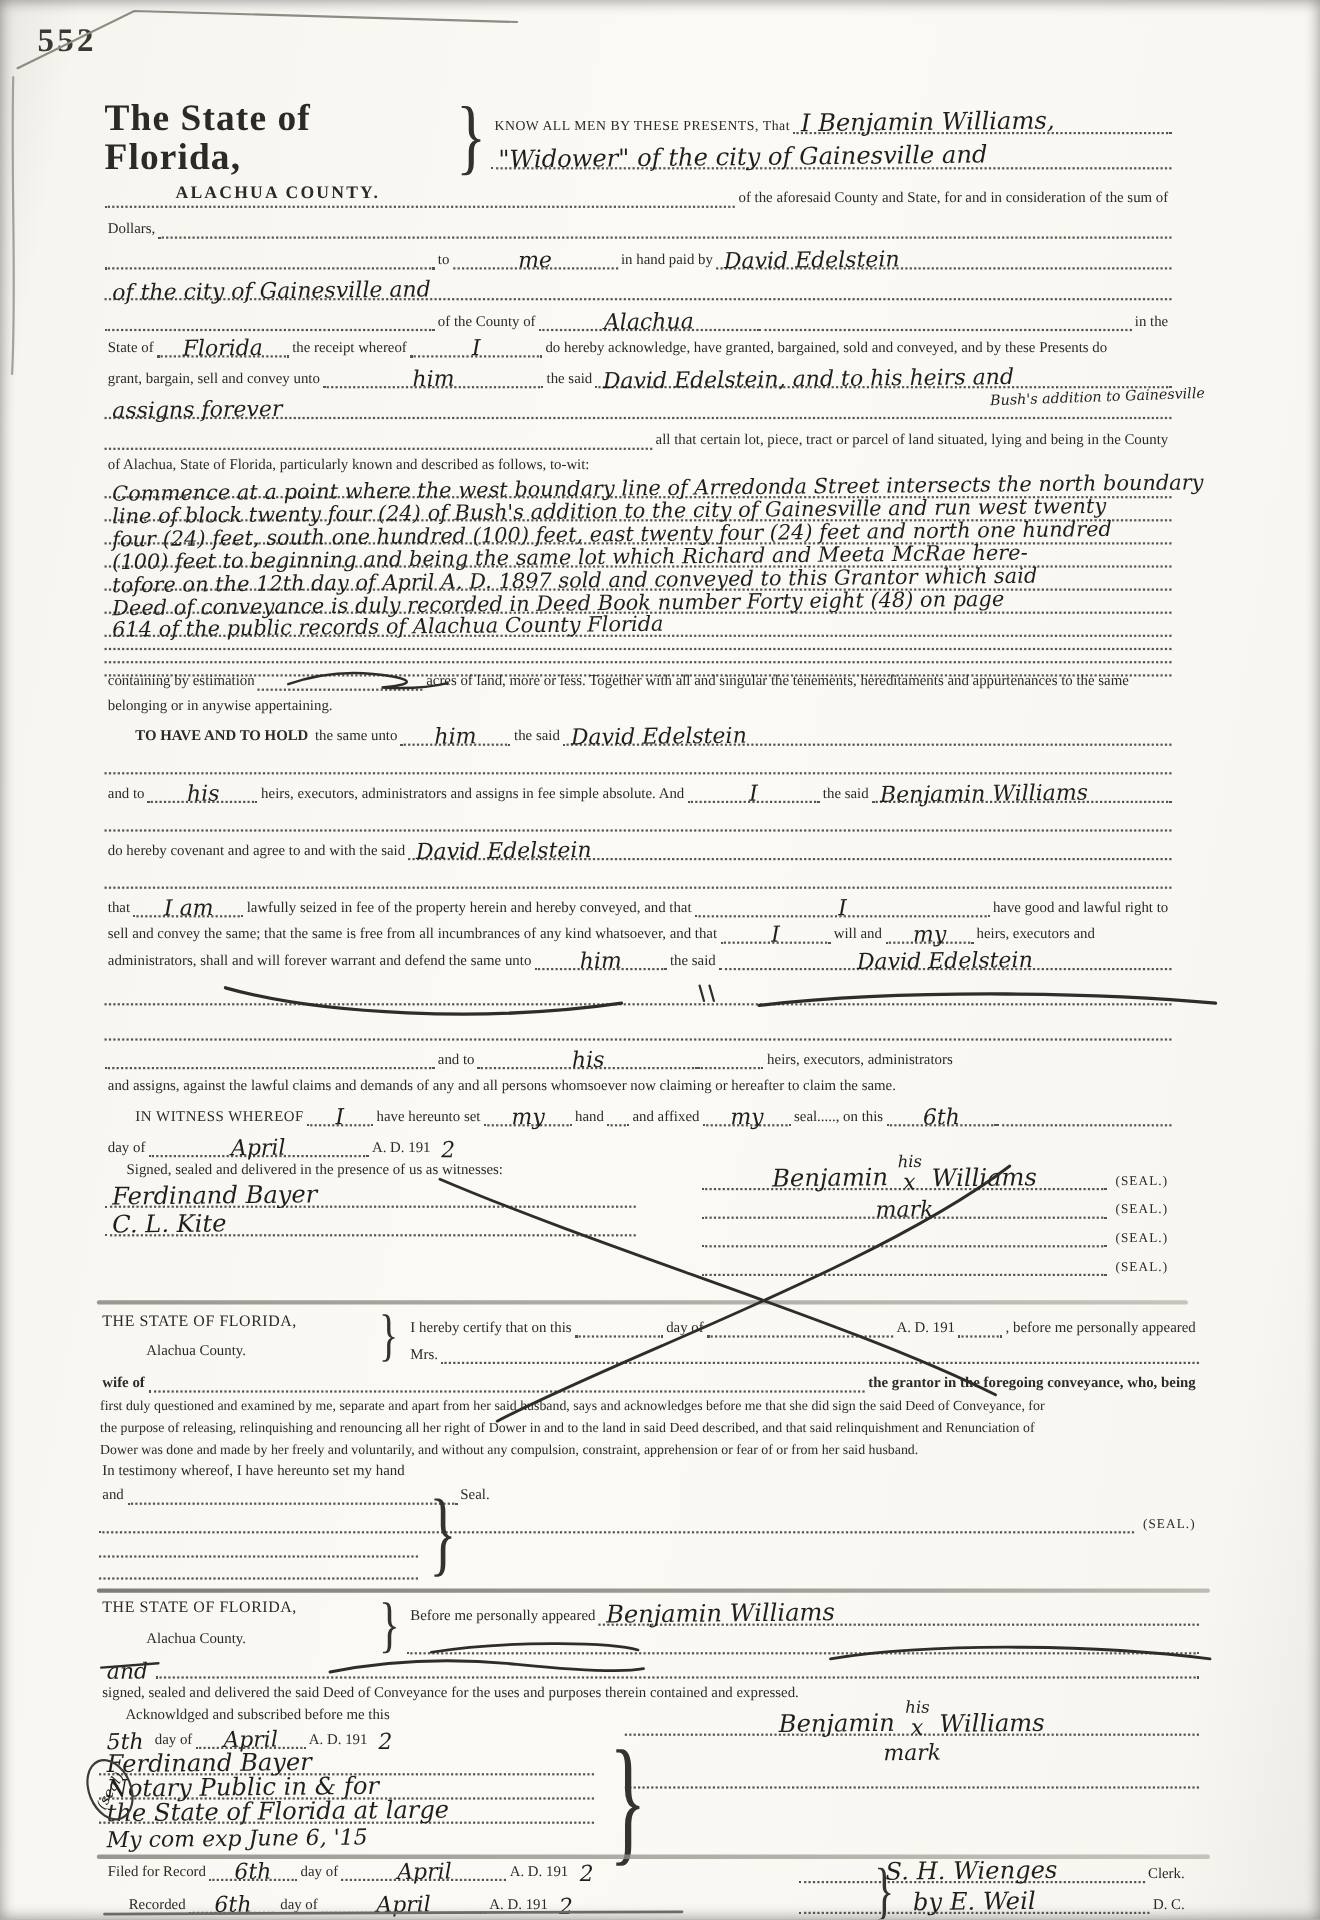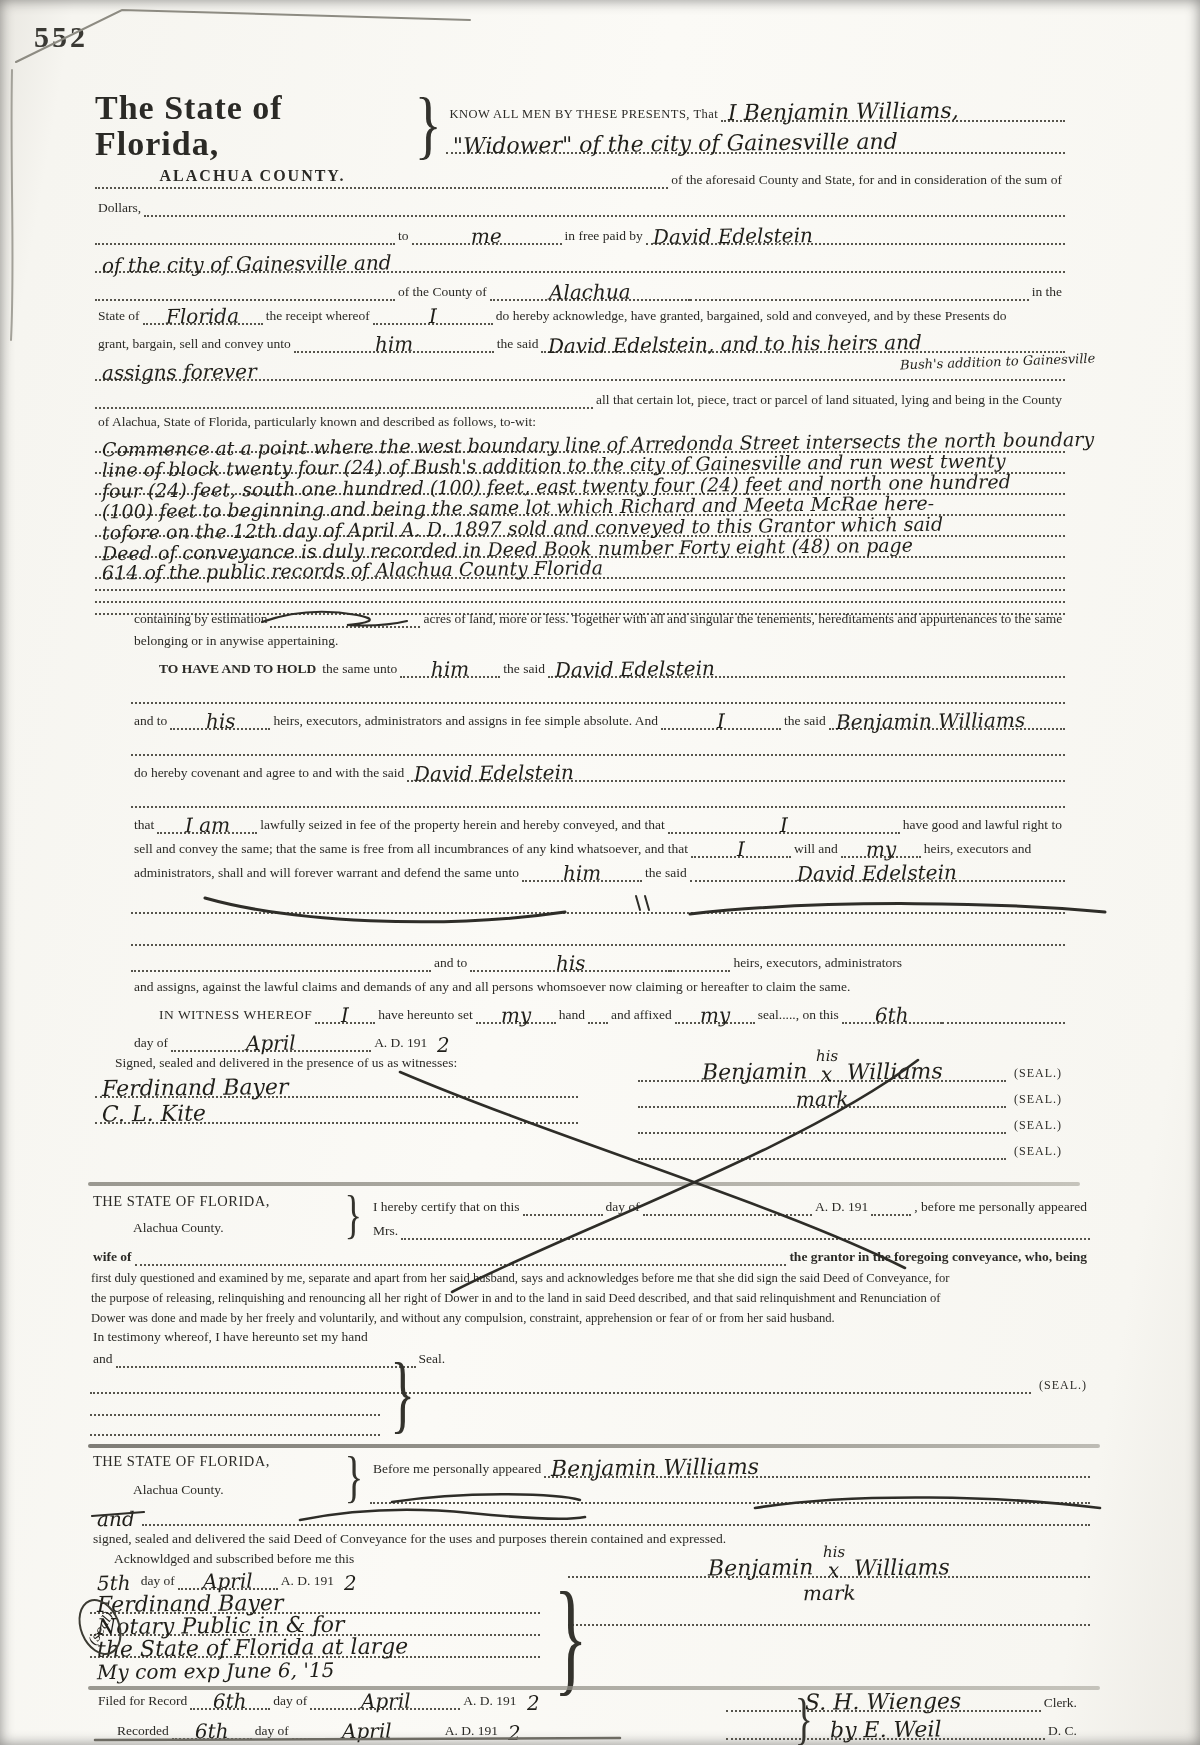--- a/index.html
+++ b/index.html
@@ -73,21 +73,21 @@
     <div class="row" style="height:24px;margin-top:4px;">
       <span class="pt">Dollars,</span>
       <span class="dots"></span>
     </div>
     <div class="row" style="height:24px;margin-top:4px;">
       <span class="dots f300"></span>
       <span class="pt">to</span>
       <span class="dots c f150">
           <span class="hw">me</span>
         </span>
-      <span class="pt">in free paid by</span>
+      <span class="pt">in hand paid by</span>
       <span class="dots">
           <span class="hw">David Edelstein</span>
         </span>
     </div>
     <div class="row" style="height:24px;margin-top:4px;">
       <span class="dots">
           <span class="hw">of the city of Gainesville and</span>
         </span>
     </div>
     <div class="row" style="height:24px;margin-top:4px;">
@@ -178,21 +178,21 @@
         <span class="dots"></span>
       </div>
     <div class="row" style="height:12px;">
         <span class="dots"></span>
       </div>
     <div class="row" style="height:12px;">
         <span class="dots"></span>
       </div>
   </div>
 
-  <div class="sec" style="top:604px;margin-left:36px;">
+  <div class="sec" style="top:604px;">
     <div class="row" style="height:24px;">
       <span class="pt">containing by estimation</span>
       <span class="dots f150"></span>
       <span class="pt">acres of land, more or less.  Together with all and singular the tenements, hereditaments and appurtenances to the same</span>
     </div>
     <div class="row" style="height:20px;margin-top:2px;">
       <span class="pt">belonging or in anywise appertaining.</span>
     </div>
     <div class="row" style="height:24px;margin-top:4px;">
       <span class="pt" style="font-weight:700;padding-left:28px;">TO HAVE AND TO HOLD</span>

